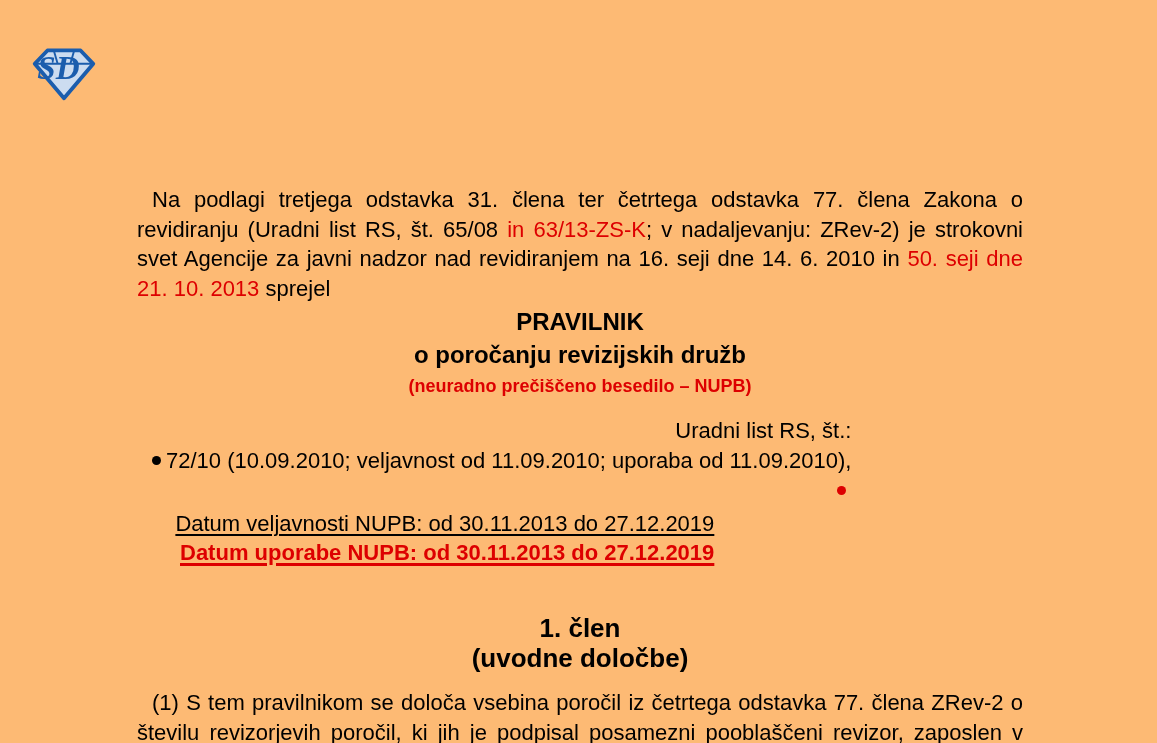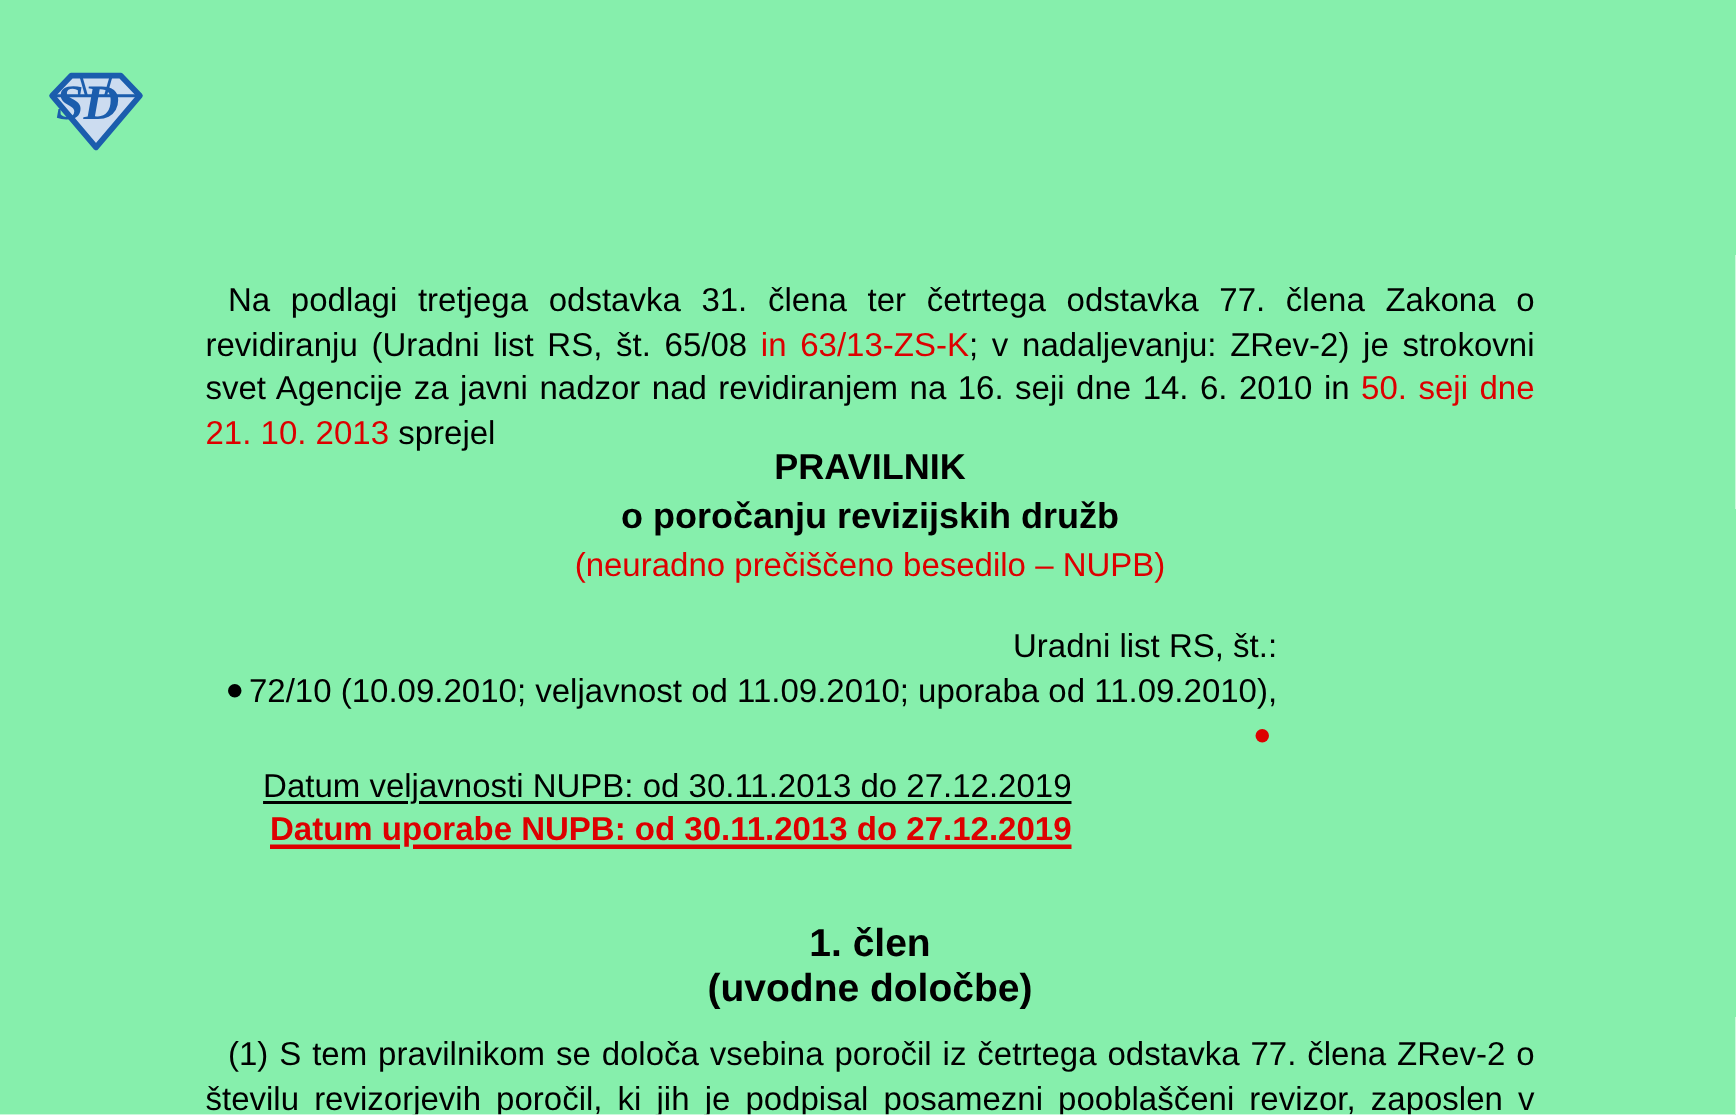--- a/index.html
+++ b/index.html
@@ -4,21 +4,21 @@
 <style>
   html, body {
     margin: 0;
     padding: 0;
     background: #ffffff;
   }
   .page {
     position: relative;
     width: 1157px;
     height: 743px;
-    background: #86efac;
+    background: #fdba74;
     overflow: hidden;
     font-family: "Liberation Sans", "DejaVu Sans", sans-serif;
     color: #000000;
   }
   .logo {
     position: absolute;
     left: 32px;
     top: 46px;
     width: 64px;
     height: 56px;
@@ -30,33 +30,33 @@
     width: 886px;
     font-size: 22px;
     line-height: 29.5px;
     text-align: justify;
     text-indent: 15px;
   }
   .red { color: #dd0000; }
   .title-block {
     position: absolute;
     left: 137px;
-    top: 295px;
+    top: 305px;
     width: 886px;
     text-align: center;
   }
   .title-line {
     font-size: 24px;
     line-height: 33px;
     font-weight: bold;
   }
   .title-note {
-    font-size: 22px;
+    font-size: 18px;
     line-height: 31px;
-    font-weight: normal;
+    font-weight: bold;
   }
   .gazette {
     position: absolute;
     left: 152px;
     top: 416px;
     font-size: 22px;
     line-height: 30px;
     text-align: right;
   }
   .bullet-line {

